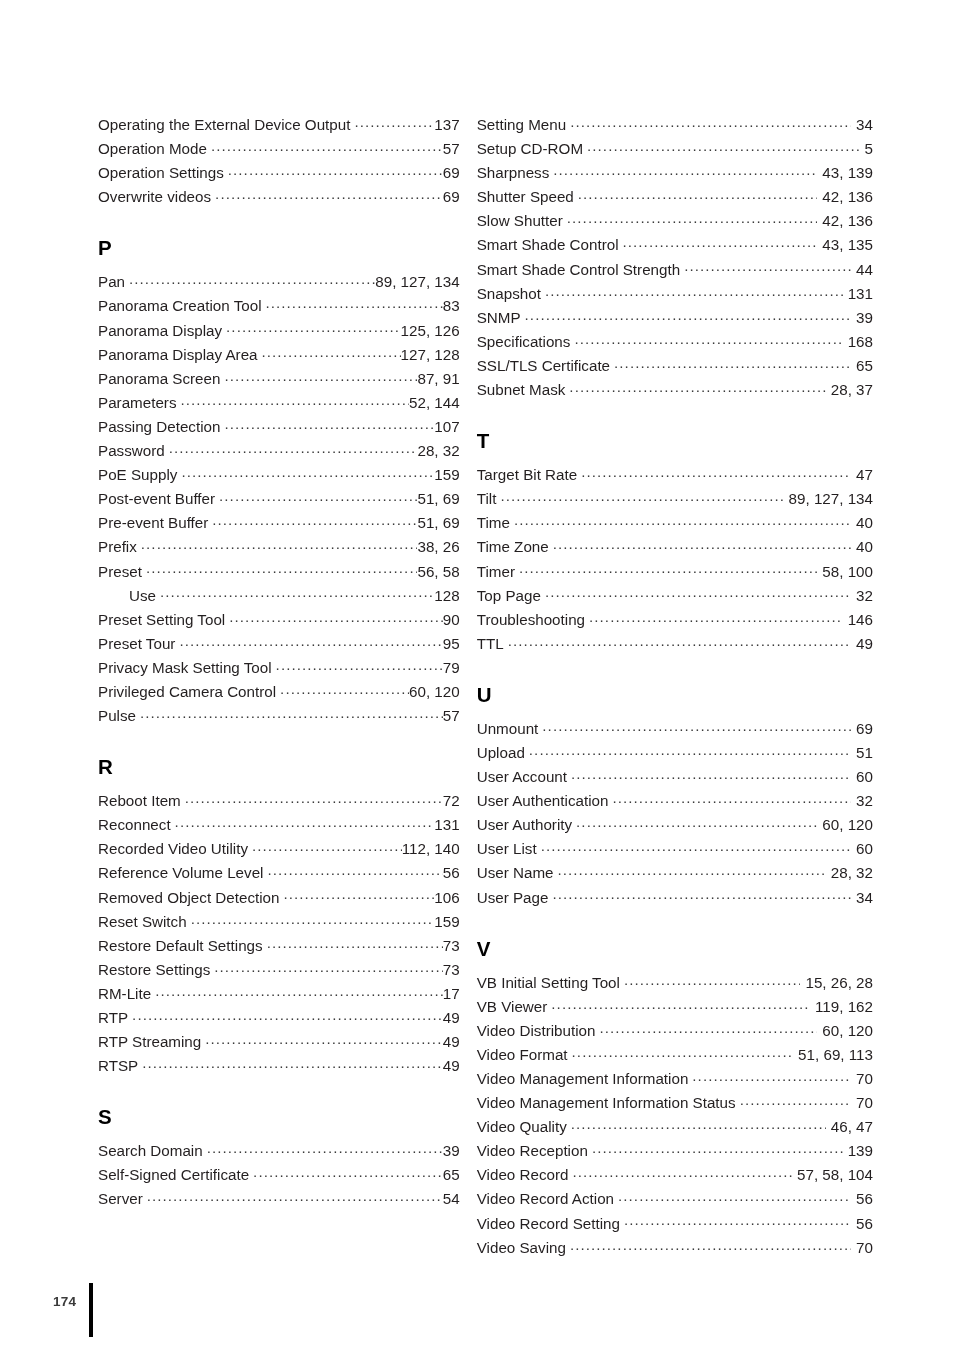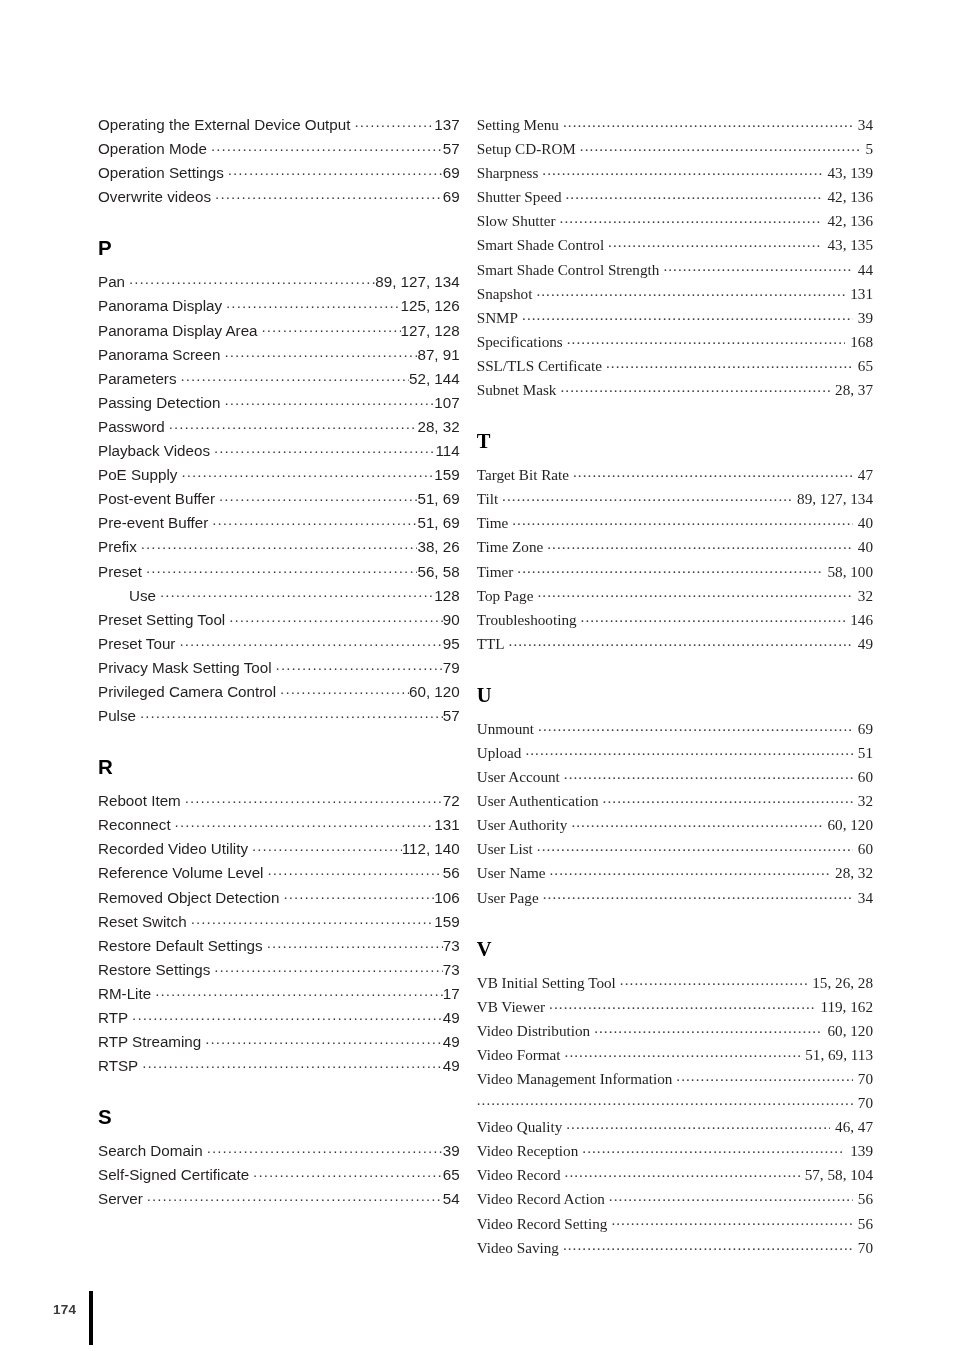--- a/index.html
+++ b/index.html
@@ -37,21 +37,20 @@
   }
   .column.left {
     width: 455px;
     padding-left: 89px;
     padding-right: 0px;
   }
   .column.right {
     width: 499px;
     padding-left: 17px;
     padding-right: 81px;
-    font-family: Liberation Serif, serif;
   }
 
   
   .section-heading {
     font-weight: bold;
     font-size: 20.5px;
     line-height: 22px;
     letter-spacing: 0px;
     color: #000000;
     margin-top: 28px;
@@ -99,21 +98,21 @@
   .column.right .entry .pages { padding-left: 5px; }
 
   .entry.sub .term {
     padding-left: 31px;
   }
 
   
   .page-footer {
     position: absolute;
     left: 0;
-    bottom: 6px;
+    bottom: 14px;
     width: 100%;
     height: 62px;
   }
   .page-number {
     position: absolute;
     left: 53px;
     bottom: 28px;
     font-size: 13.5px;
     font-weight: bold;
     color: #3b3b3b;
@@ -158,20 +157,25 @@
           </div>
         </div>
         <div class="section">
           <div class="section-heading">P</div>
           <div class="entry">
             <span class="term">Pan</span>
             <span class="leader"></span>
             <span class="pages">89, 127, 134</span>
           </div>
           <div class="entry">
+            <span class="term">Panorama Creation Tool</span>
+            <span class="leader"></span>
+            <span class="pages">83</span>
+          </div>
+          <div class="entry">
             <span class="term">Panorama Display</span>
             <span class="leader"></span>
             <span class="pages">125, 126</span>
           </div>
           <div class="entry">
             <span class="term">Panorama Display Area</span>
             <span class="leader"></span>
             <span class="pages">127, 128</span>
           </div>
           <div class="entry">
@@ -186,25 +190,20 @@
           </div>
           <div class="entry">
             <span class="term">Passing Detection</span>
             <span class="leader"></span>
             <span class="pages">107</span>
           </div>
           <div class="entry">
             <span class="term">Password</span>
             <span class="leader"></span>
             <span class="pages">28, 32</span>
-          </div>
-          <div class="entry">
-            <span class="term">Playback Videos</span>
-            <span class="leader"></span>
-            <span class="pages">114</span>
           </div>
           <div class="entry">
             <span class="term">PoE Supply</span>
             <span class="leader"></span>
             <span class="pages">159</span>
           </div>
           <div class="entry">
             <span class="term">Post-event Buffer</span>
             <span class="leader"></span>
             <span class="pages">51, 69</span>
@@ -507,20 +506,21 @@
             <span class="term">Video Format</span>
             <span class="leader"></span>
             <span class="pages">51, 69, 113</span>
           </div>
           <div class="entry">
             <span class="term">Video Management Information</span>
             <span class="leader"></span>
             <span class="pages">70</span>
           </div>
           <div class="entry">
+            <span class="term">Video Management Information Status</span>
             <span class="leader"></span>
             <span class="pages">70</span>
           </div>
           <div class="entry">
             <span class="term">Video Quality</span>
             <span class="leader"></span>
             <span class="pages">46, 47</span>
           </div>
           <div class="entry">
             <span class="term">Video Reception</span>

